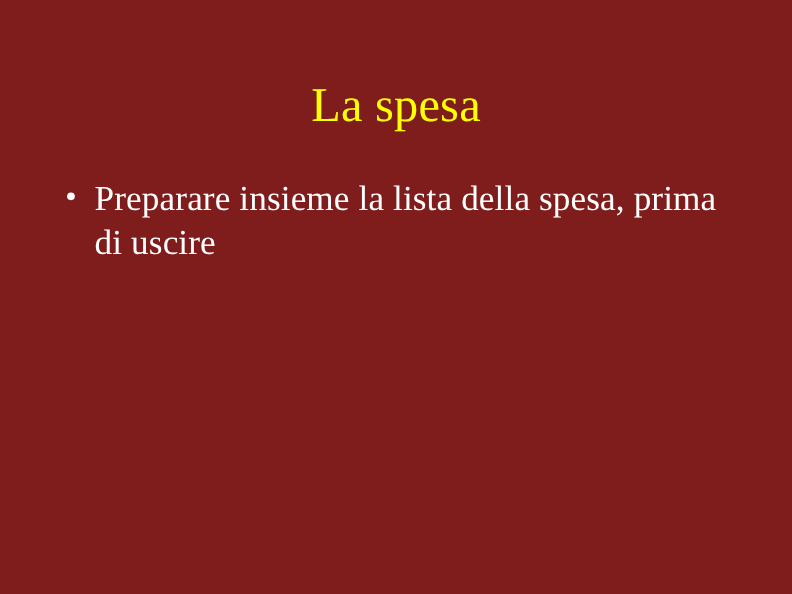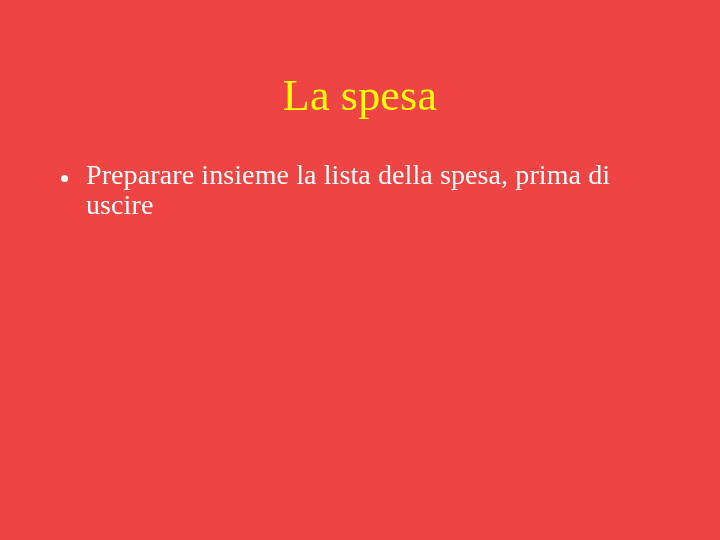--- a/index.html
+++ b/index.html
@@ -11,21 +11,21 @@
     width: 720px;
     height: 540px;
     overflow: hidden;
     font-family: "Liberation Serif", "DejaVu Serif", serif;
   }
 
   #slide {
     position: relative;
     width: 720px;
     height: 540px;
-    background: #ef4444;
+    background: #7f1d1d;
     box-sizing: border-box;
   }
 
   #slide-title {
     position: absolute;
     left: 0;
     top: 72px;
     width: 720px;
     text-align: center;
     color: #ffff00;
@@ -44,23 +44,23 @@
     width: 620px;
   }
 
   .bullet-item {
     position: relative;
     display: block;
     padding-left: 30px;
     margin: 0 0 13px 0;
     color: #ffffff;
     font-family: "Liberation Serif", "DejaVu Serif", serif;
-    font-size: 28px;
+    font-size: 32px;
     font-weight: normal;
-    line-height: 30px;
+    line-height: 40px;
     letter-spacing: 0.1px;
   }
 
   .bullet-item:last-child {
     margin-bottom: 0;
   }
 
   .bullet-marker {
     position: absolute;
     left: 5px;

